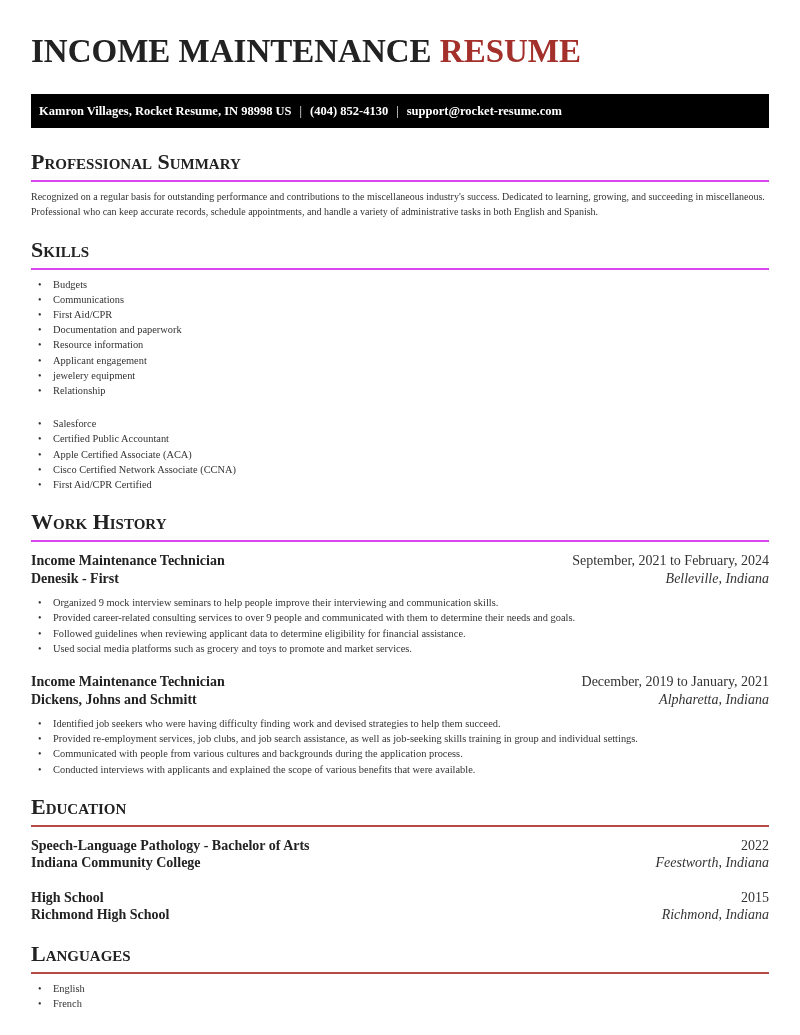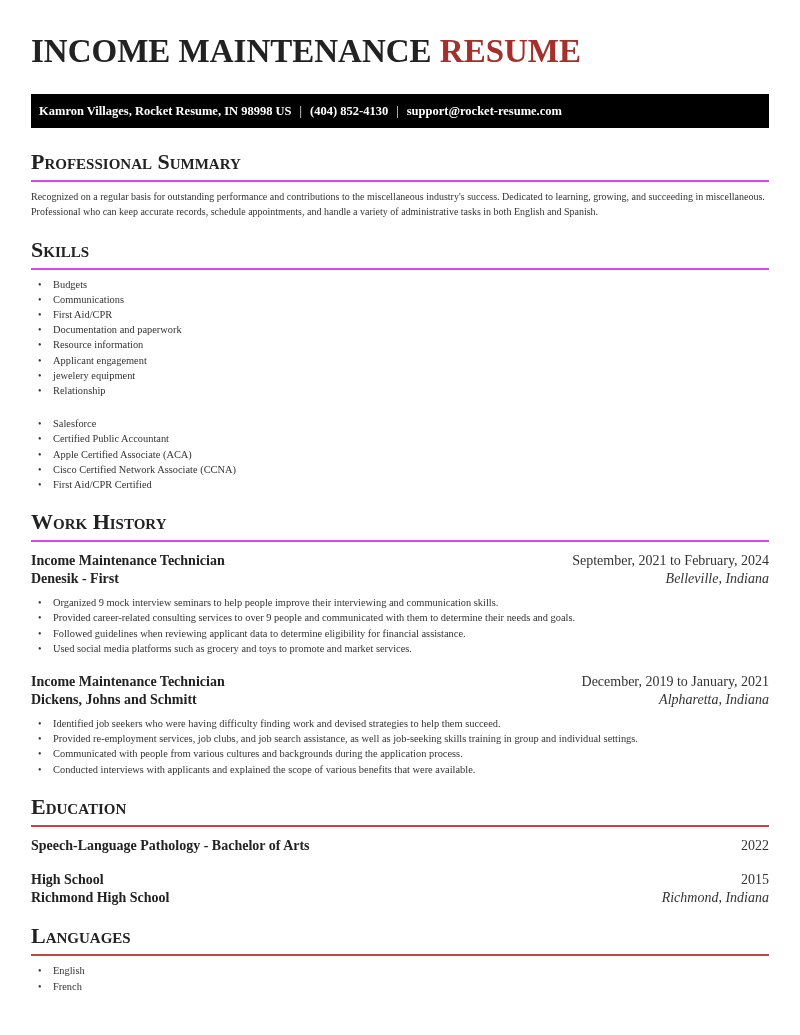--- a/index.html
+++ b/index.html
@@ -179,20 +179,24 @@
   </div>
 
   <div class="section" style="margin-top:18px;">
     <h2 class="section-title red-line">Education</h2>
 
     <div class="edu-entry">
       <div class="entry-row">
         <span class="left">Speech-Language Pathology - Bachelor of Arts</span>
         <span class="right">2022</span>
       </div>
+      <div class="entry-row">
+        <span class="left">Indiana Community College</span>
+        <span class="right italic">Feestworth, Indiana</span>
+      </div>
     </div>
 
     <div class="edu-entry">
       <div class="entry-row">
         <span class="left">High School</span>
         <span class="right">2015</span>
       </div>
       <div class="entry-row">
         <span class="left">Richmond High School</span>
         <span class="right italic">Richmond, Indiana</span>

